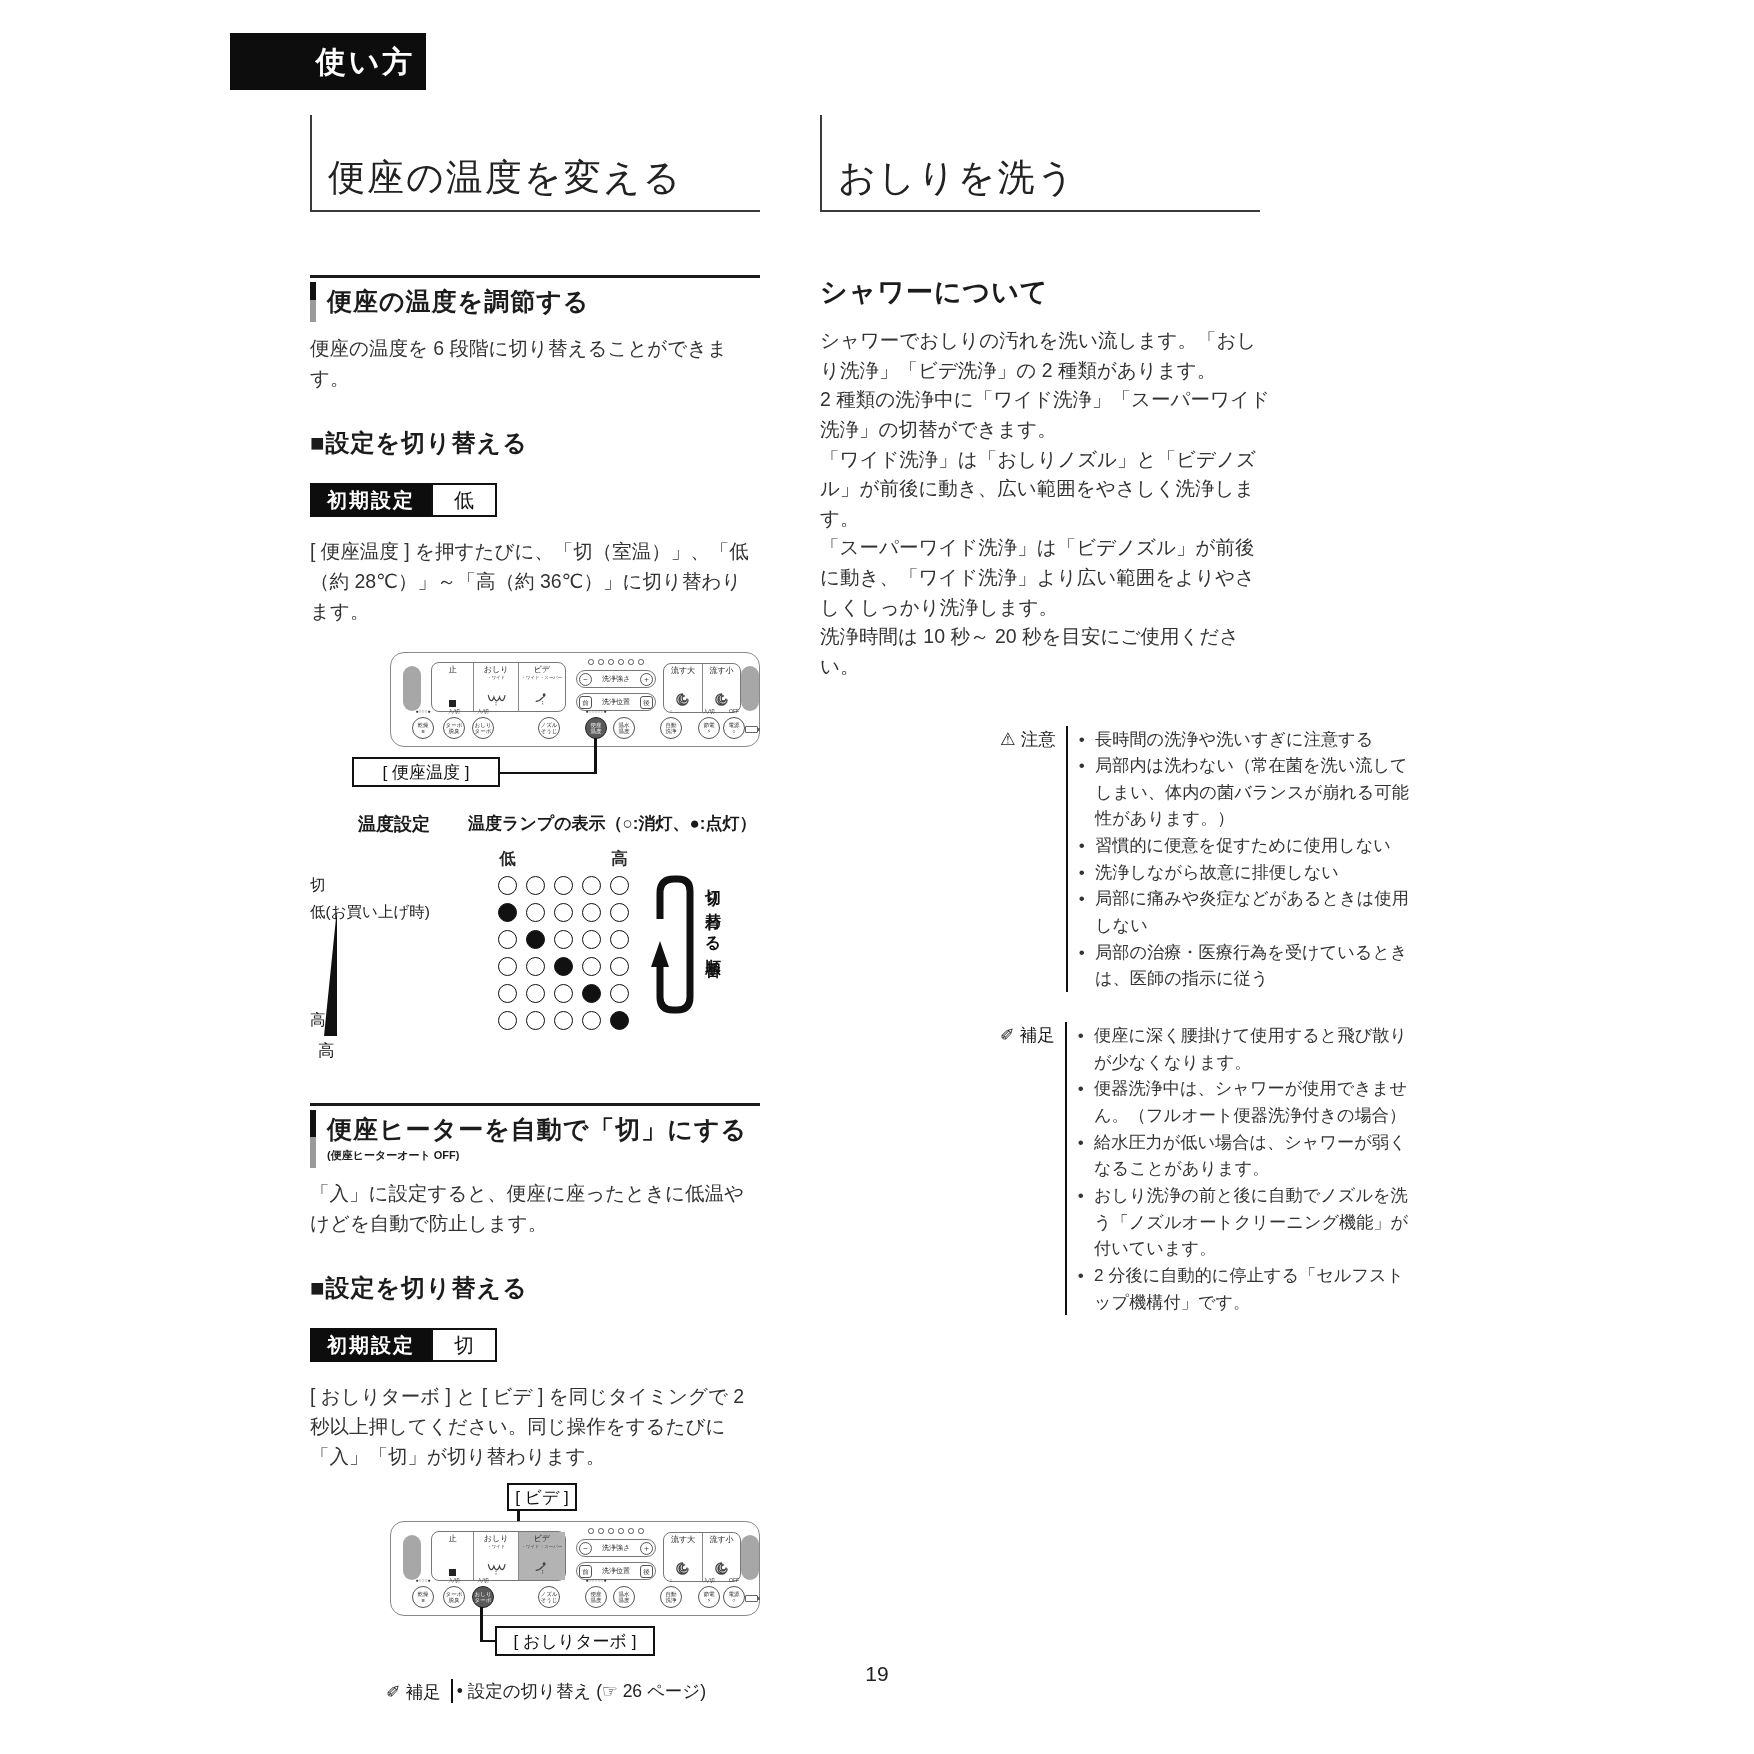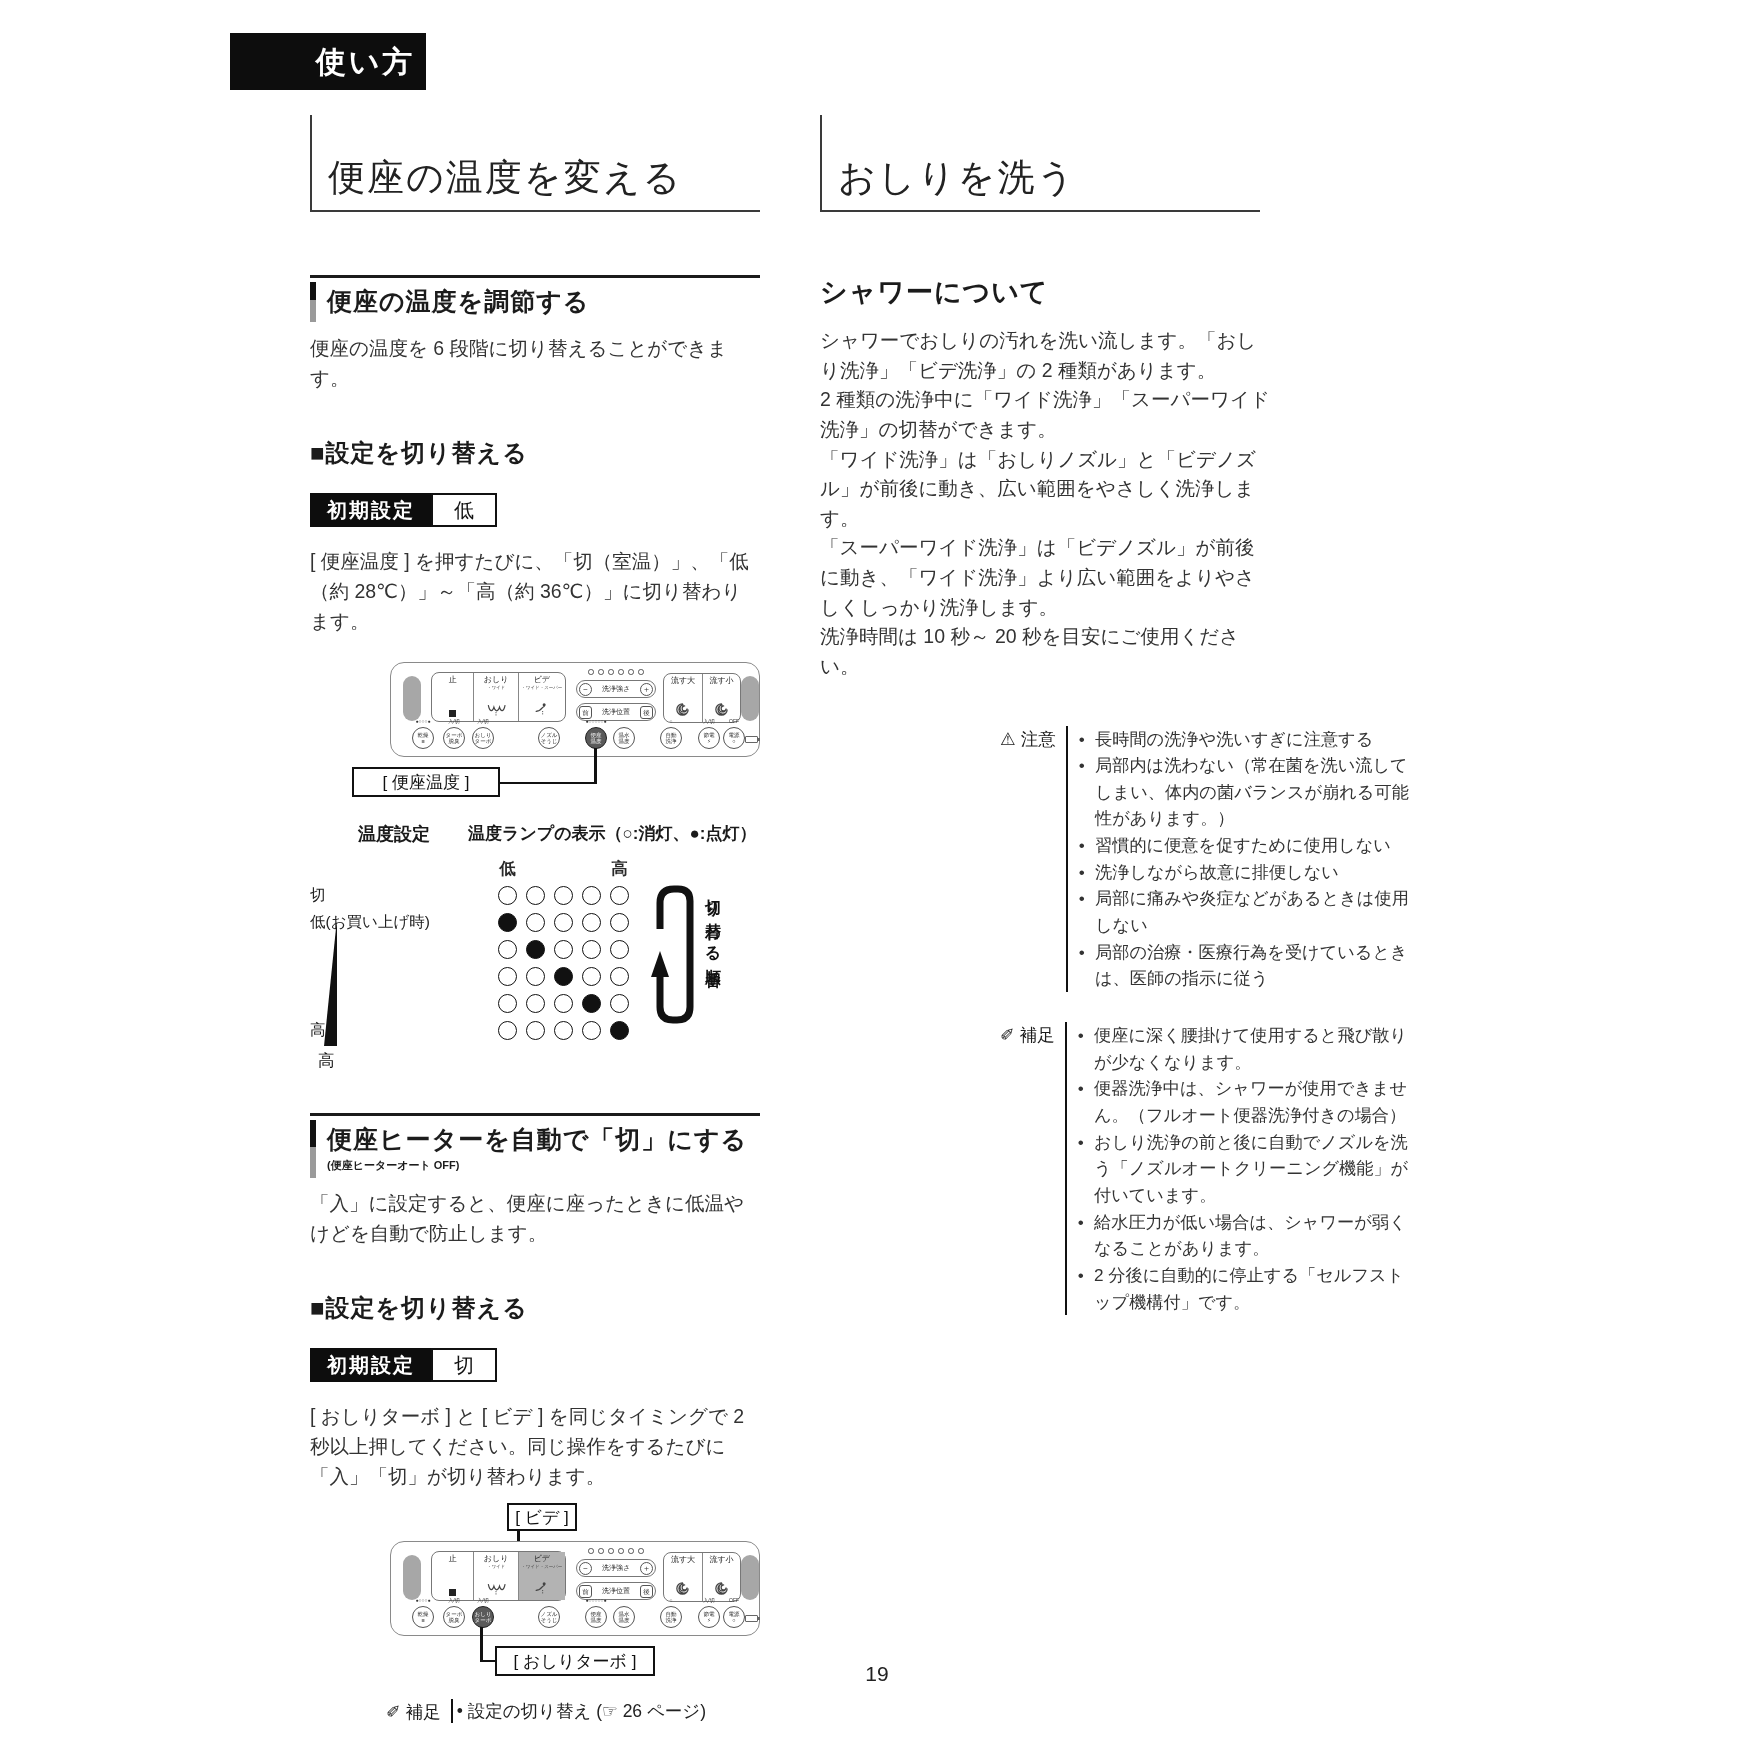--- a/index.html
+++ b/index.html
@@ -19,21 +19,21 @@
   .col-right .title-block{width:440px;}
 
   .sec-head{border-top:3px solid #1b1b1b;position:relative;margin-top:63px;padding:7px 0 4px 17px;}
   .sec-head::before{content:"";position:absolute;left:0;top:4px;width:6px;height:40px;
     background:linear-gradient(180deg,#111 46%,#9a9a9a 46%);}
   .sec-head.tall::before{height:58px;}
   .sec-head .h1{font-size:25px;font-weight:600;color:#1c1c1c;letter-spacing:1px;}
   .sec-head .h2{font-size:11px;color:#1c1c1c;margin-top:2px;font-weight:bold;}
 
   .body-text{font-size:19.5px;line-height:1.52;color:#333;margin-top:12px;}
-  .sub-head{font-size:24px;font-weight:600;color:#1b1b1b;margin-top:44px;letter-spacing:1px;}
+  .sub-head{font-size:24px;font-weight:600;color:#1b1b1b;margin-top:34px;letter-spacing:1px;}
 
   .badge-row{display:flex;margin-top:24px;height:34px;}
   .badge-label{background:#0d0d0d;color:#fff;font-size:20px;font-weight:bold;letter-spacing:2px;
     padding:0 17px;line-height:34px;}
   .badge-value{border:2px solid #111;margin-left:-1px;width:66px;text-align:center;font-size:20px;
     line-height:30px;box-sizing:border-box;background:#fff;color:#111;}
 
   
   .fig{position:relative;margin-left:40px;}
   .panel{position:absolute;width:370px;height:95px;border:1.5px solid #8a8a8a;border-radius:14px;background:#fff;box-sizing:border-box;}
@@ -486,21 +486,21 @@
           <div class="nb-item">局部に痛みや炎症などがあるときは使用しない</div>
           <div class="nb-item">局部の治療・医療行為を受けているときは、医師の指示に従う</div>
         </div>
     </div>
 
     <div class="nb" style="margin-top:30px;margin-left:180px;">
       <div class="nb-label"><span class="ig">✐</span><span>補足</span></div>
       <div class="nb-content" style="width:336px;">
           <div class="nb-item">便座に深く腰掛けて使用すると飛び散りが少なくなります。</div>
           <div class="nb-item">便器洗浄中は、シャワーが使用できません。（フルオート便器洗浄付きの場合）</div>
+          <div class="nb-item">給水圧力が低い場合は、シャワーが弱くなることがあります。</div>
           <div class="nb-item">おしり洗浄の前と後に自動でノズルを洗う「ノズルオートクリーニング機能」が付いています。</div>
-          <div class="nb-item">給水圧力が低い場合は、シャワーが弱くなることがあります。</div>
           <div class="nb-item">2 分後に自動的に停止する「セルフストップ機構付」です。</div>
         </div>
     </div>
   </div>
 
   <div class="page-num">19</div>
 </div>
 
 </body></html>

